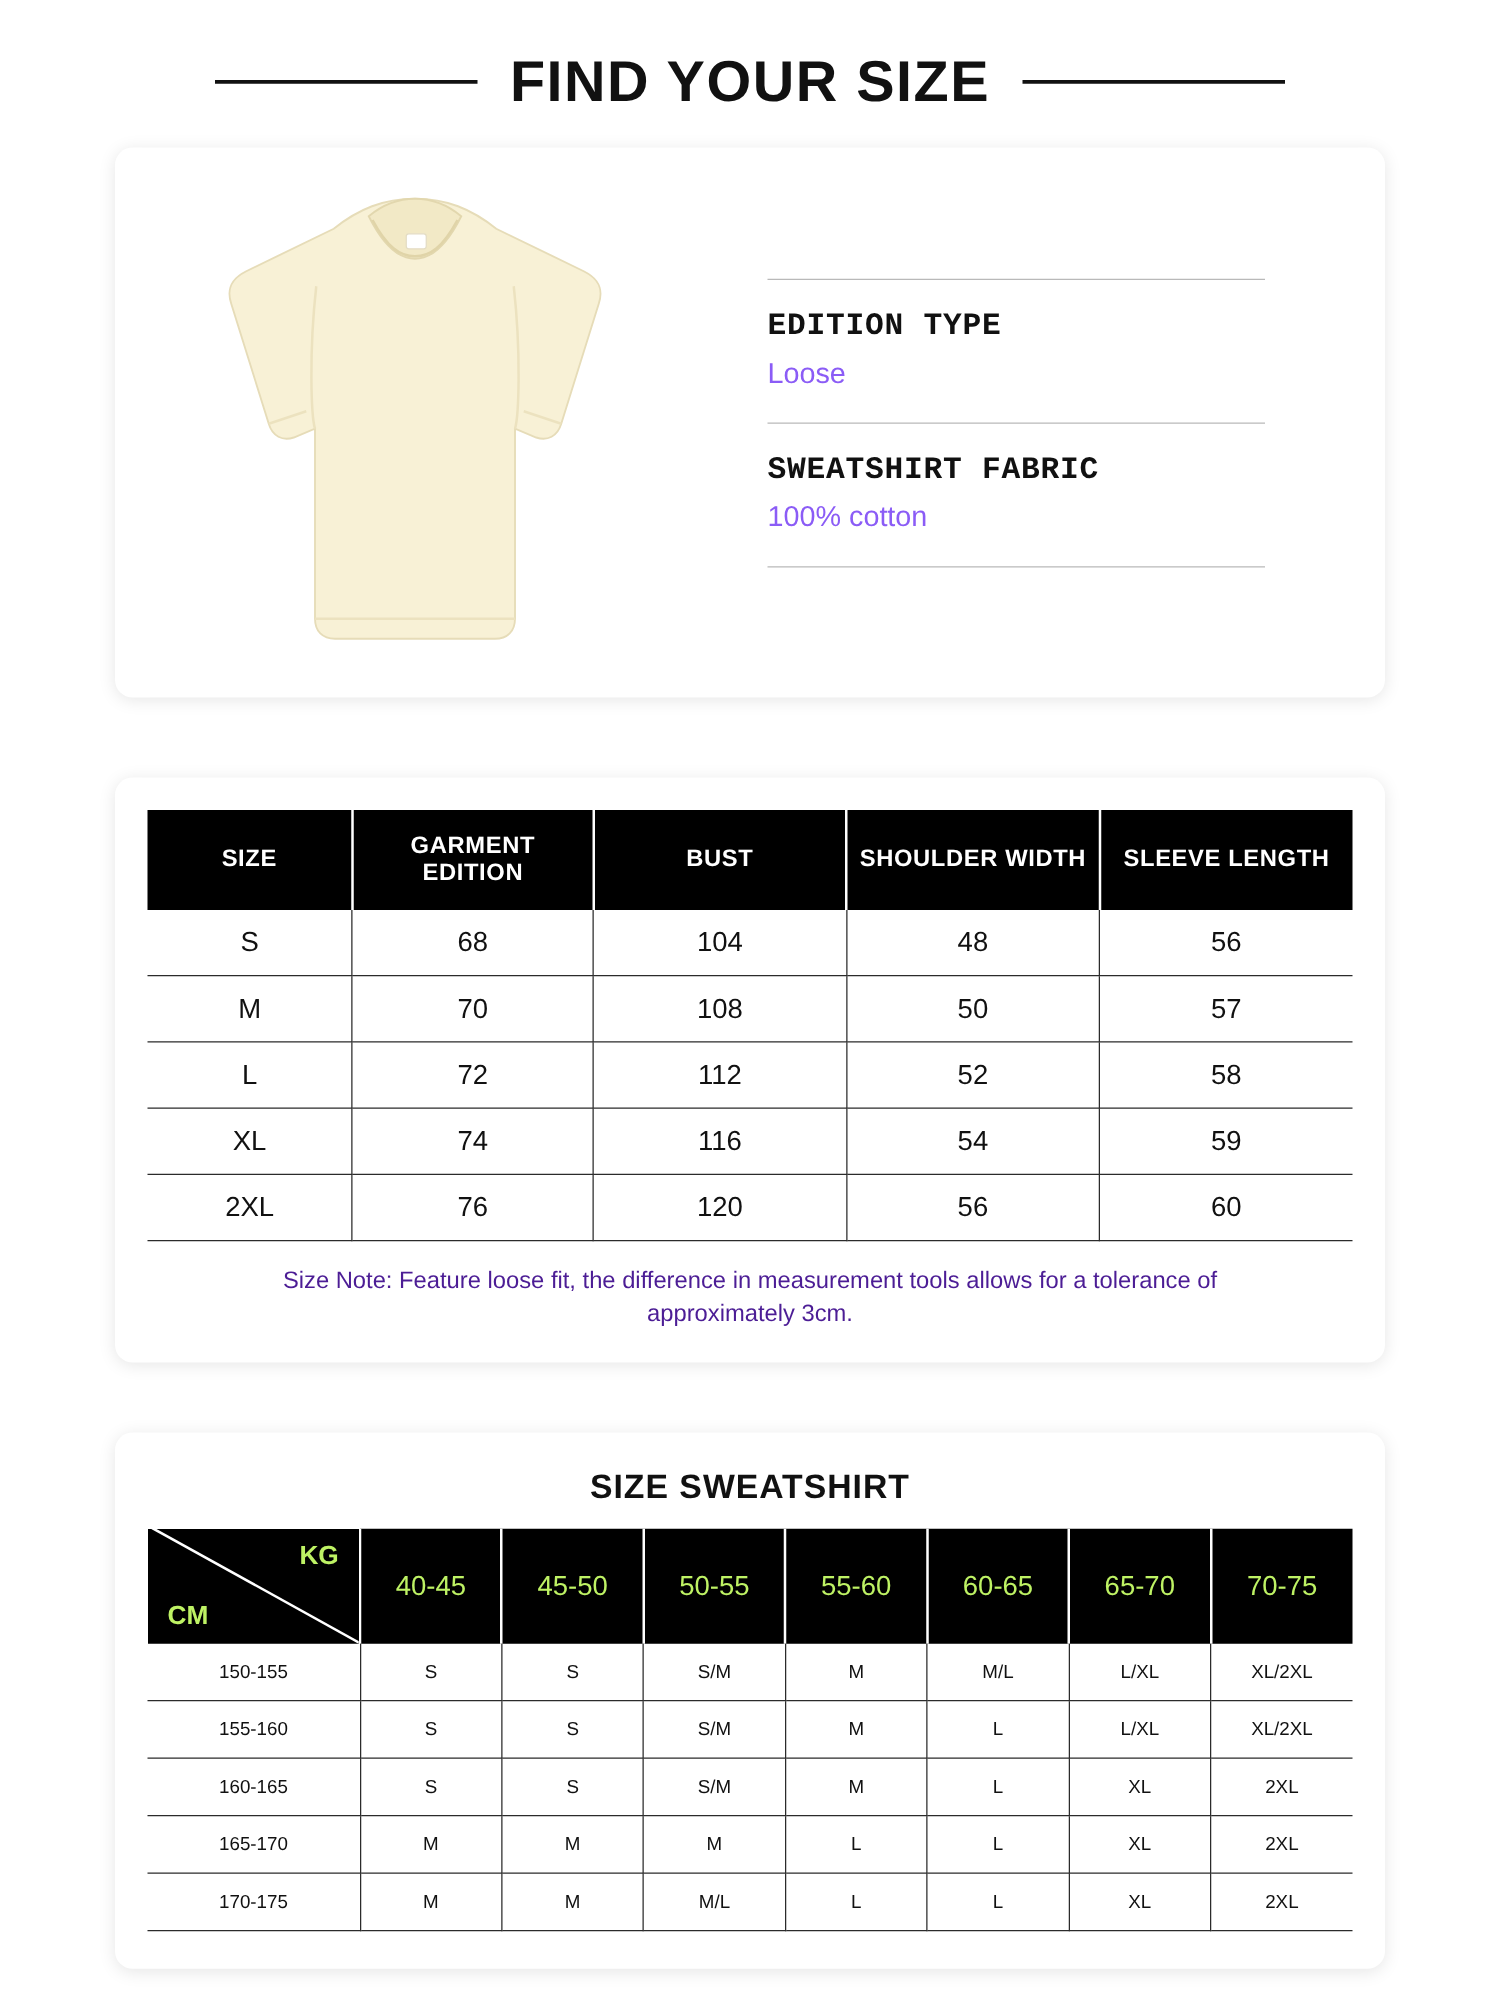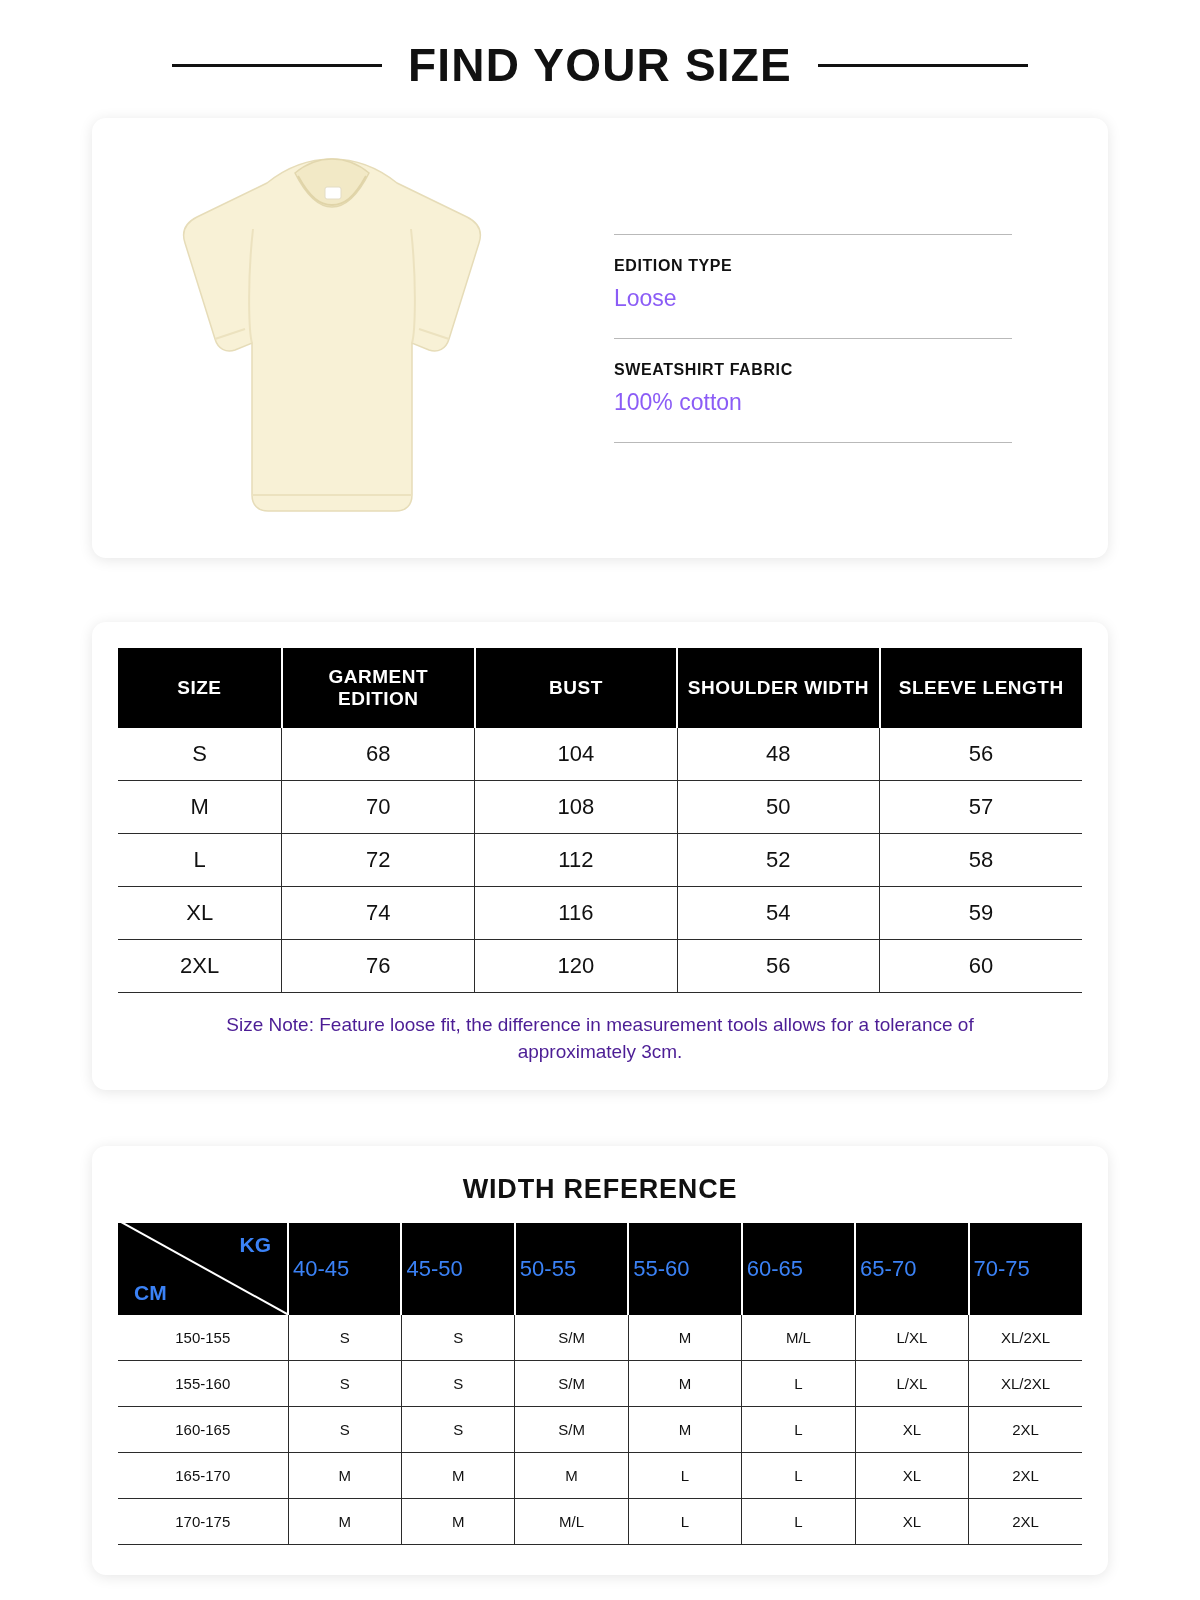--- a/index.html
+++ b/index.html
@@ -74,24 +74,25 @@
   }
   .divider {
     height: 1px;
     background: #b9b9b9;
     width: 100%;
   }
   .spec-block {
     padding: 22px 0 26px 0;
   }
   .spec-title {
-    font-size: 16px;
+    font-size: 25px;
     font-weight: bold;
     letter-spacing: 0.6px;
     margin: 0 0 10px 0;
+    font-family: Liberation Mono, monospace;
   }
   .spec-value {
     font-size: 23px;
     color: #8b5cf6;
     margin: 0;
   }
 
   
   .size-card {
     margin-top: 64px;
@@ -139,24 +140,24 @@
   }
   .ref-title {
     text-align: center;
     font-size: 27px;
     font-weight: bold;
     letter-spacing: 0.8px;
     margin: 6px 0 18px 0;
   }
   .ref-table thead th {
     background: #000000;
-    color: #3b82f6;
+    color: #bef264;
     font-size: 22px;
     font-weight: normal;
-    text-align: left;
+    text-align: center;
     padding: 22px 4px;
     border-right: 2px solid #ffffff;
   }
   .ref-table thead th:last-child { border-right: none; }
   .corner-cell {
     position: relative;
     background: #000000;
     width: 170px;
     height: 92px;
     padding: 0 !important;
@@ -304,21 +305,21 @@
           <td>120</td>
           <td>56</td>
           <td>60</td>
         </tr>
       </tbody>
     </table>
     <div class="size-note">Size Note: Feature loose fit, the difference in measurement tools allows for a tolerance of approximately 3cm.</div>
   </div>
 
   <div class="card ref-card">
-    <div class="ref-title">WIDTH REFERENCE</div>
+    <div class="ref-title">SIZE SWEATSHIRT</div>
     <table class="ref-table">
       <thead>
         <tr>
           <th class="corner-cell">
             <span class="slash"></span>
             <span class="kg">KG</span>
             <span class="cm">CM</span>
           </th>
           <th>40-45</th>
           <th>45-50</th>

